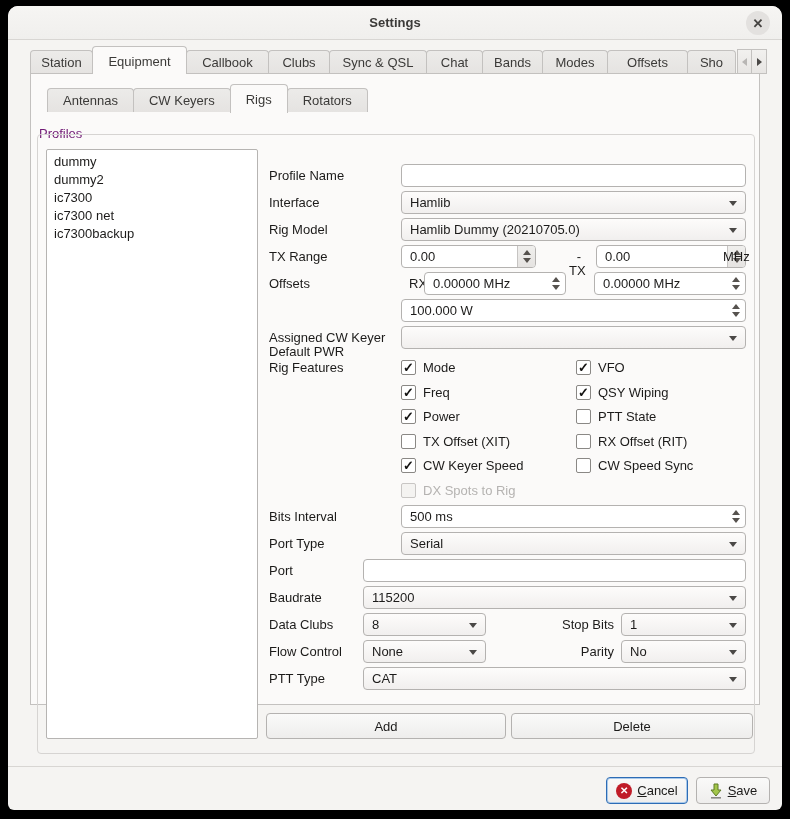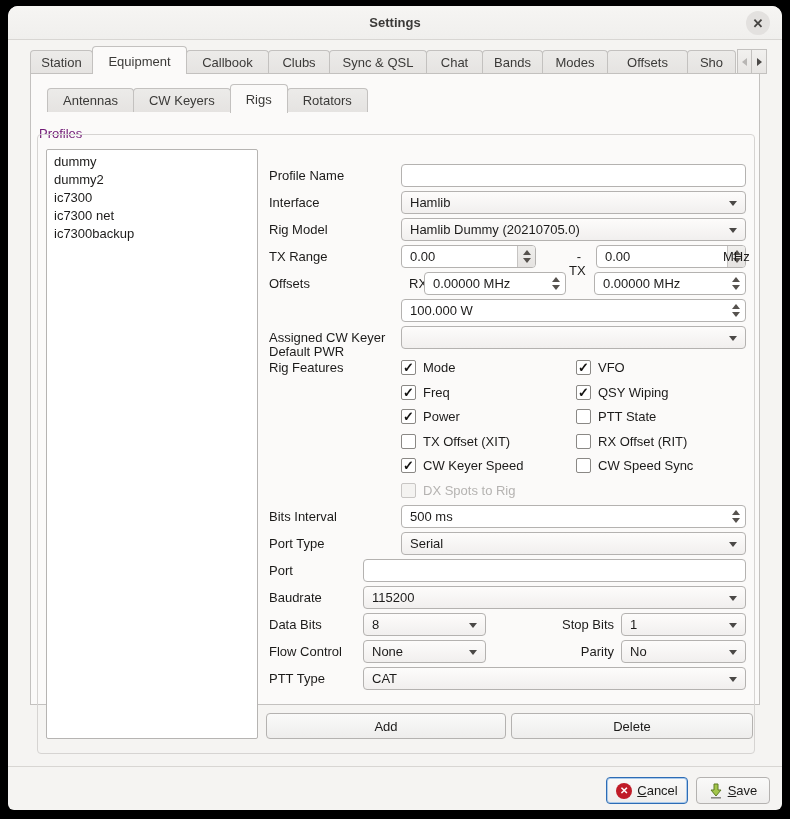--- a/index.html
+++ b/index.html
@@ -269,21 +269,21 @@
 
     <div class="flabel" style="left:238px; top:485px;">Port</div>
     <input class="tinput" style="left: 332px; top: 485px; width: 383px;" value="">
 
     <div class="flabel" style="left:238px; top:512px;">Baudrate</div>
     <div class="combo" style="left:332px; top:512px; width:383px;">
       <span class="val">115200</span>
       <i class="combo-arrow"></i>
     </div>
 
-    <div class="flabel" style="left:238px; top:539px;">Data Bits</div>
+    <div class="flabel" style="left:238px; top:539px;">Data Clubs</div>
     <div class="combo" style="left:332px; top:539px; width:123px;">
       <span class="val">8</span>
       <i class="combo-arrow"></i>
     </div>
     <div class="flabel" style="left:483px; top:539px; width:100px; text-align:right;">Stop Bits</div>
     <div class="combo" style="left:590px; top:539px; width:125px;">
       <span class="val">1</span>
       <i class="combo-arrow"></i>
     </div>
 

